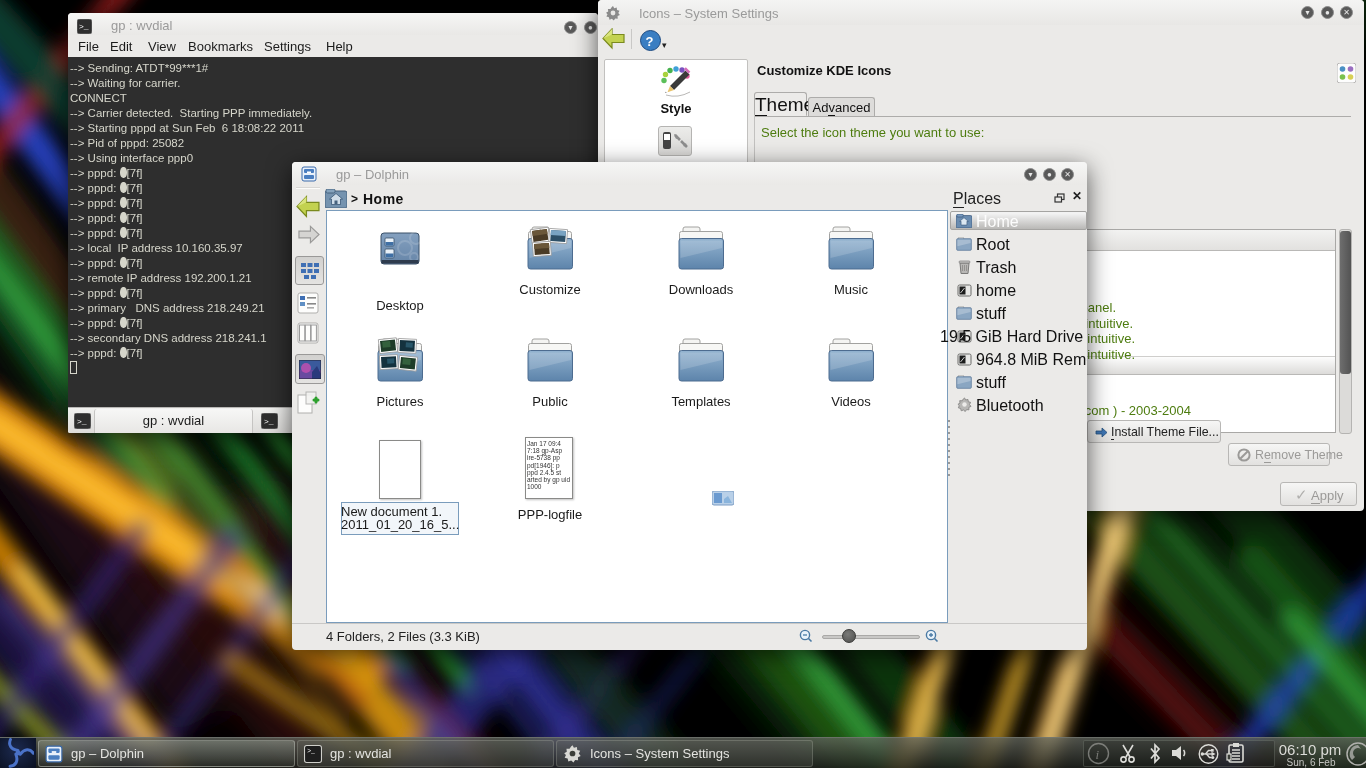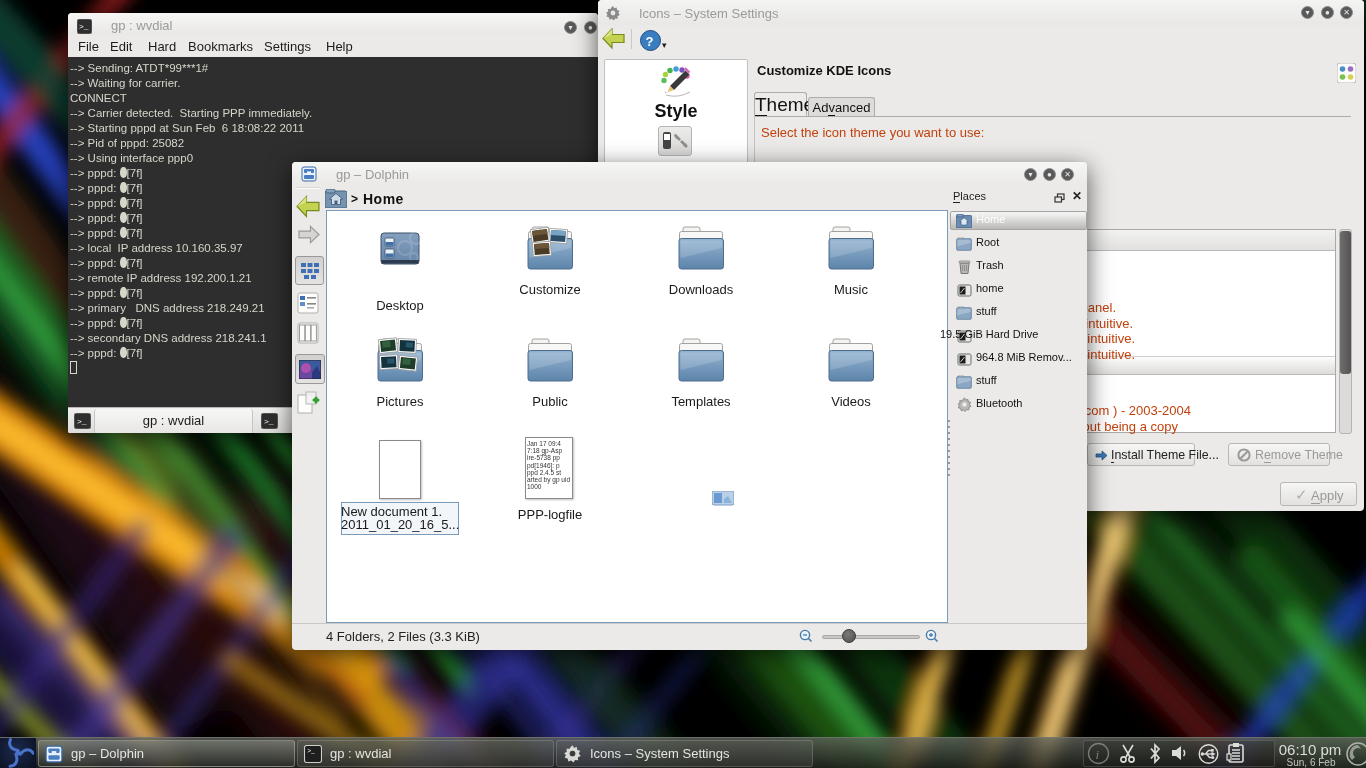--- a/index.html
+++ b/index.html
@@ -4,22 +4,22 @@
 *{margin:0;padding:0;box-sizing:border-box}
 html,body{width:1366px;height:768px;overflow:hidden;background:#000;font-family:"Liberation Sans",sans-serif}
 #sc{position:absolute;left:0;top:0;width:1366px;height:768px;overflow:hidden}
 .win{position:absolute;background:#ebeae8;border-radius:4px;box-shadow:0 6px 24px rgba(0,0,0,.65)}
 .ttl{position:absolute;font-size:13px;color:#9a9a9a;white-space:nowrap}
 .circ{position:absolute;width:13px;height:13px;border-radius:50%;background:#595959;border:1px solid #8d8d8d;color:#e8e8e8;font-size:8px;line-height:11px;text-align:center}
 .mono{font-family:Liberation Sans, sans-serif}
 .bb{display:inline-block;width:7px;height:11px;background:#d6d6cb;border-radius:46%;vertical-align:-1px}
 .mb{position:absolute;font-size:13px;color:#1c1c1c;white-space:nowrap}
 .lbl{position:absolute;font-size:13px;color:#1a1a1a;text-align:center;white-space:nowrap}
-.plc{position:absolute;font-size:11px;color:#111;white-space:nowrap}
-.sstx{position:absolute;font-size:13px;color:#c2410c;white-space:nowrap}
+.plc{position:absolute;font-size:16px;color:#111;white-space:nowrap}
+.sstx{position:absolute;font-size:13px;color:#4d7c0f;white-space:nowrap}
 .btn3{position:absolute;border:1px solid #b8b7b5;border-radius:3px;background:linear-gradient(#f6f6f5,#e2e1df);font-size:13px;color:#222;white-space:nowrap}
 .task{position:absolute;top:2px;height:27px;border-radius:3px;display:flex;align-items:center;color:#e4e4e0;font-size:13px;white-space:nowrap}
 </style></head><body>
 <div id="sc">
 <svg width="1366" height="768" style="position:absolute;left:0;top:0">
 <defs>
         <filter id="bl" x="-40%" y="-40%" width="180%" height="180%">
           <feGaussianBlur stdDeviation="9"></feGaussianBlur>
         </filter>
 <filter id="bl2" x="-40%" y="-40%" width="180%" height="180%">
@@ -98,21 +98,21 @@
  <div style="position:absolute;left:0;top:0;right:0;height:22px;background:linear-gradient(#f6f6f5,#e9e8e6)"></div>
  <svg width="15" height="15" style="position:absolute;left:9px;top:6px">
         <rect x="0" y="0" width="15" height="15" rx="3" fill="#2e2e2e" stroke="#6a6a6a"></rect>
         <text x="2" y="10" font-size="8" fill="#fff" font-family="Liberation Mono">&gt;_</text>
       </svg>
  <div class="ttl" style="left:43px;top:5px">gp : wvdial</div>
  <div class="circ" style="left:496px;top:8px">▾</div>
  <div class="circ" style="left:516px;top:8px">●</div>
  <div class="mb" style="left:10px;top:26px">File</div>
  <div class="mb" style="left:42px;top:26px">Edit</div>
- <div class="mb" style="left:80px;top:26px">Hard</div>
+ <div class="mb" style="left:80px;top:26px">View</div>
  <div class="mb" style="left:120px;top:26px">Bookmarks</div>
  <div class="mb" style="left:196px;top:26px">Settings</div>
  <div class="mb" style="left:258px;top:26px">Help</div>
  <div style="position:absolute;left:0;top:44px;right:0;height:350px;background:#2e2e2e">
   <pre class="mono" style="position:absolute;left:2px;top:4px;font-size:11.5px;line-height:15px;color:#d6d6cb">--&gt; Sending: ATDT*99***1#
 --&gt; Waiting for carrier.
 CONNECT
 --&gt; Carrier detected.  Starting PPP immediately.
 --&gt; Starting pppd at Sun Feb  6 18:08:22 2011
 --&gt; Pid of pppd: 25082
@@ -174,21 +174,21 @@
         <circle cx="23" cy="4" r="2.7" fill="#7a52c0"></circle>
         <circle cx="6.5" cy="8.5" r="2.7" fill="#a8d23e"></circle>
         <circle cx="5" cy="14.5" r="2.7" fill="#5abf5a"></circle>
         <circle cx="28" cy="10" r="2.7" fill="#e05a9a"></circle>
         <path d="M26.5 4.5l4 4L15 24l-4-4z" fill="#3a3a3a"></path>
         <path d="M25 3l1.8-1.8 4.5 4.5L29.5 7.5z" fill="#d36cb8"></path>
         <path d="M11 20l4 4-6.5 2.2z" fill="#e8c26a"></path>
         <path d="M7.6 26.6l-1.3.5.5-1.4z" fill="#333"></path>
         <path d="M7 29q12 3.5 24-3" stroke="#b9b8b6" fill="none"></path>
       </svg>
- <div style="position:absolute;left:6px;top:101px;width:144px;text-align:center;font-size:18px;font-weight:bold;color:#111">Style</div>
+ <div style="position:absolute;left:6px;top:101px;width:144px;text-align:center;font-size:13px;font-weight:bold;color:#111">Style</div>
  <div style="position:absolute;left:60px;top:126px;width:34px;height:30px;background:linear-gradient(#ececea,#d8d7d5);border:1px solid #b5b4b2;border-radius:3px">
   <div style="position:absolute;left:4px;top:5px;width:8px;height:17px;background:#444;border-radius:2px"></div>
         <div style="position:absolute;left:5px;top:7px;width:6px;height:6px;background:#fff"></div>
   <svg width="16" height="16" style="position:absolute;left:14px;top:6px" viewBox="0 0 16 16">
           <path d="M2 2l5 5M14 14L8 8" stroke="#8d8d8d" stroke-width="2.6"></path>
           <path d="M1 1l3 1 1 3-2 1z" fill="#8d8d8d"></path>
           <path d="M14 14l-4-1 3-3z" fill="#8d8d8d"></path>
         </svg>
  </div>
 
@@ -211,21 +211,21 @@
   <div style="position:absolute;left:0;top:126px;right:0;height:19px;background:linear-gradient(#fdfdfd,#dcdbd9);border-top:1px solid #cfcecc;border-bottom:1px solid #b9b8b6"></div>
  </div>
  <div class="sstx" style="right:248px;top:300px">icons used on the panel.</div>
  <div class="sstx" style="right:231px;top:316px">simple and intuitive.</div>
  <div class="sstx" style="right:229px;top:331px">made simple and intuitive.</div>
  <div class="sstx" style="right:229px;top:347px">simple and intuitive.</div>
  <div class="sstx" style="right:173px;top:403px">( chicken@lepoulet.com ) - 2003-2004</div>
  <div class="sstx" style="right:186px;top:419px">the feel of this style without being a copy</div>
  <div style="position:absolute;left:741px;top:229px;width:13px;height:205px;background:#dcdbd9;border:1px solid #b5b4b2;border-radius:3px"></div>
  <div style="position:absolute;left:742px;top:231px;width:11px;height:143px;background:linear-gradient(90deg,#6e6e6e,#535353);border-radius:3px"></div>
- <div class="btn3" style="left:489px;top:443px;width:108px;height:23px">
+ <div class="btn3" style="left:489px;top:420px;width:134px;height:23px">
         <svg width="13" height="11" style="position:absolute;left:7px;top:6px" viewBox="0 0 13 11">
           <path d="M1 4h6V1l5 4.5L7 10V7H1z" fill="#3f76b4" stroke="#24517e" stroke-width=".8"></path>
         </svg>
         <span style="position:absolute;left:23px;top:4px;font-size:12.4px"><span style="border-bottom:1px solid #222">I</span>nstall Theme File...</span>
       </div>
  <div class="btn3" style="left:630px;top:443px;width:102px;height:23px;color:#9b9a98">
         <svg width="14" height="14" style="position:absolute;left:8px;top:4px" viewBox="0 0 14 14">
           <circle cx="7" cy="7" r="5.6" fill="none" stroke="#9b9a98" stroke-width="2"></circle>
           <path d="M3.2 10.8L10.8 3.2" stroke="#9b9a98" stroke-width="2"></path>
         </svg>

